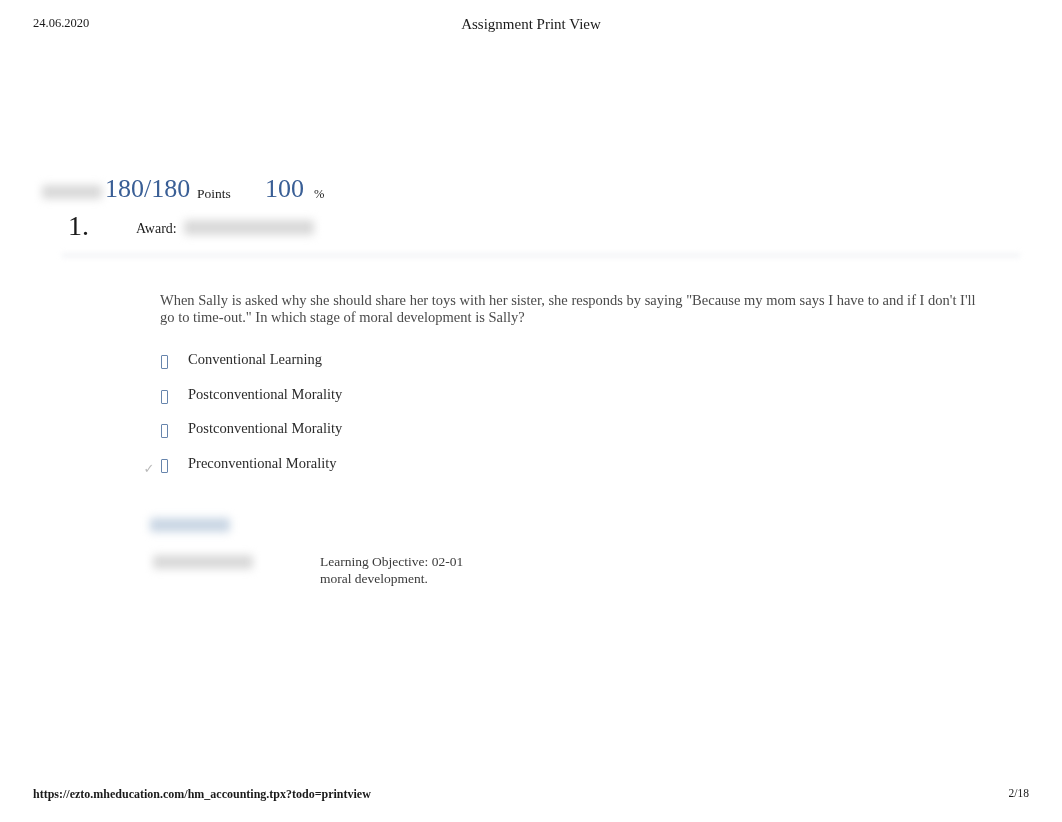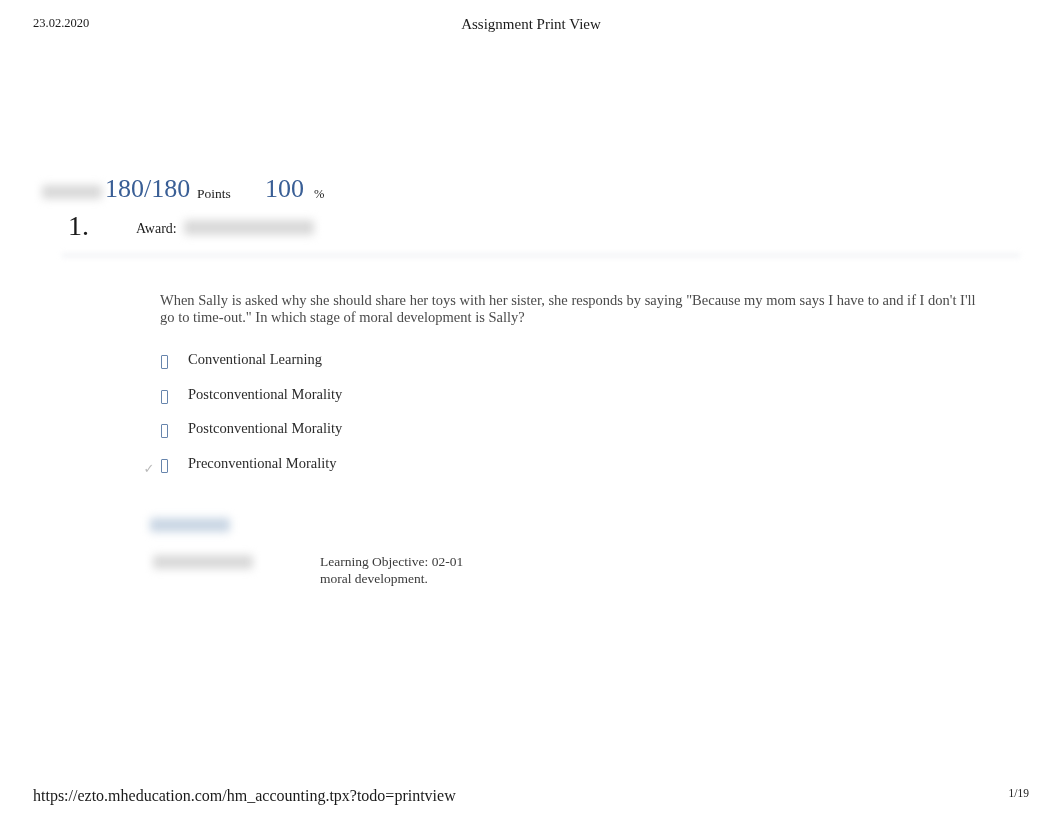--- a/index.html
+++ b/index.html
@@ -227,37 +227,38 @@
     position: absolute;
     top: 787px;
     left: 0;
     width: 1062px;
     height: 16px;
   }
   .print-footer .ftr-url {
     position: absolute;
     left: 33px;
     top: 0;
-    font-size: 16px;
+    font-size: 12px;
     color: #1a1a1a;
     white-space: nowrap;
+    font-weight: bold;
   }
   .print-footer .ftr-page {
     position: absolute;
     right: 33px;
     top: 0;
     font-size: 11.5px;
     color: #1a1a1a;
   }
 </style>
 </head>
 <body>
 
 <div class="print-header">
-  <div class="hdr-date">23.02.2020</div>
+  <div class="hdr-date">24.06.2020</div>
   <div class="hdr-title">Assignment Print View</div>
 </div>
 
 <div class="score-row">
   <span class="blur-chip score-label"></span>
   <span class="score-points">180/180</span>
   <span class="score-points-unit">Points</span>
   <span class="score-pct">100</span>
   <span class="score-pct-unit">%</span>
 </div>
@@ -300,14 +301,14 @@
 <span class="blur-chip blue meta-blur-1"></span>
 <span class="blur-chip meta-blur-2"></span>
 
 <div class="learning-objective">
   <div>Learning Objective: 02-01</div>
   <div>moral development.</div>
 </div>
 
 <div class="print-footer">
   <div class="ftr-url">https://ezto.mheducation.com/hm_accounting.tpx?todo=printview</div>
-  <div class="ftr-page">1/19</div>
+  <div class="ftr-page">2/18</div>
 </div>
 
 </body></html>

